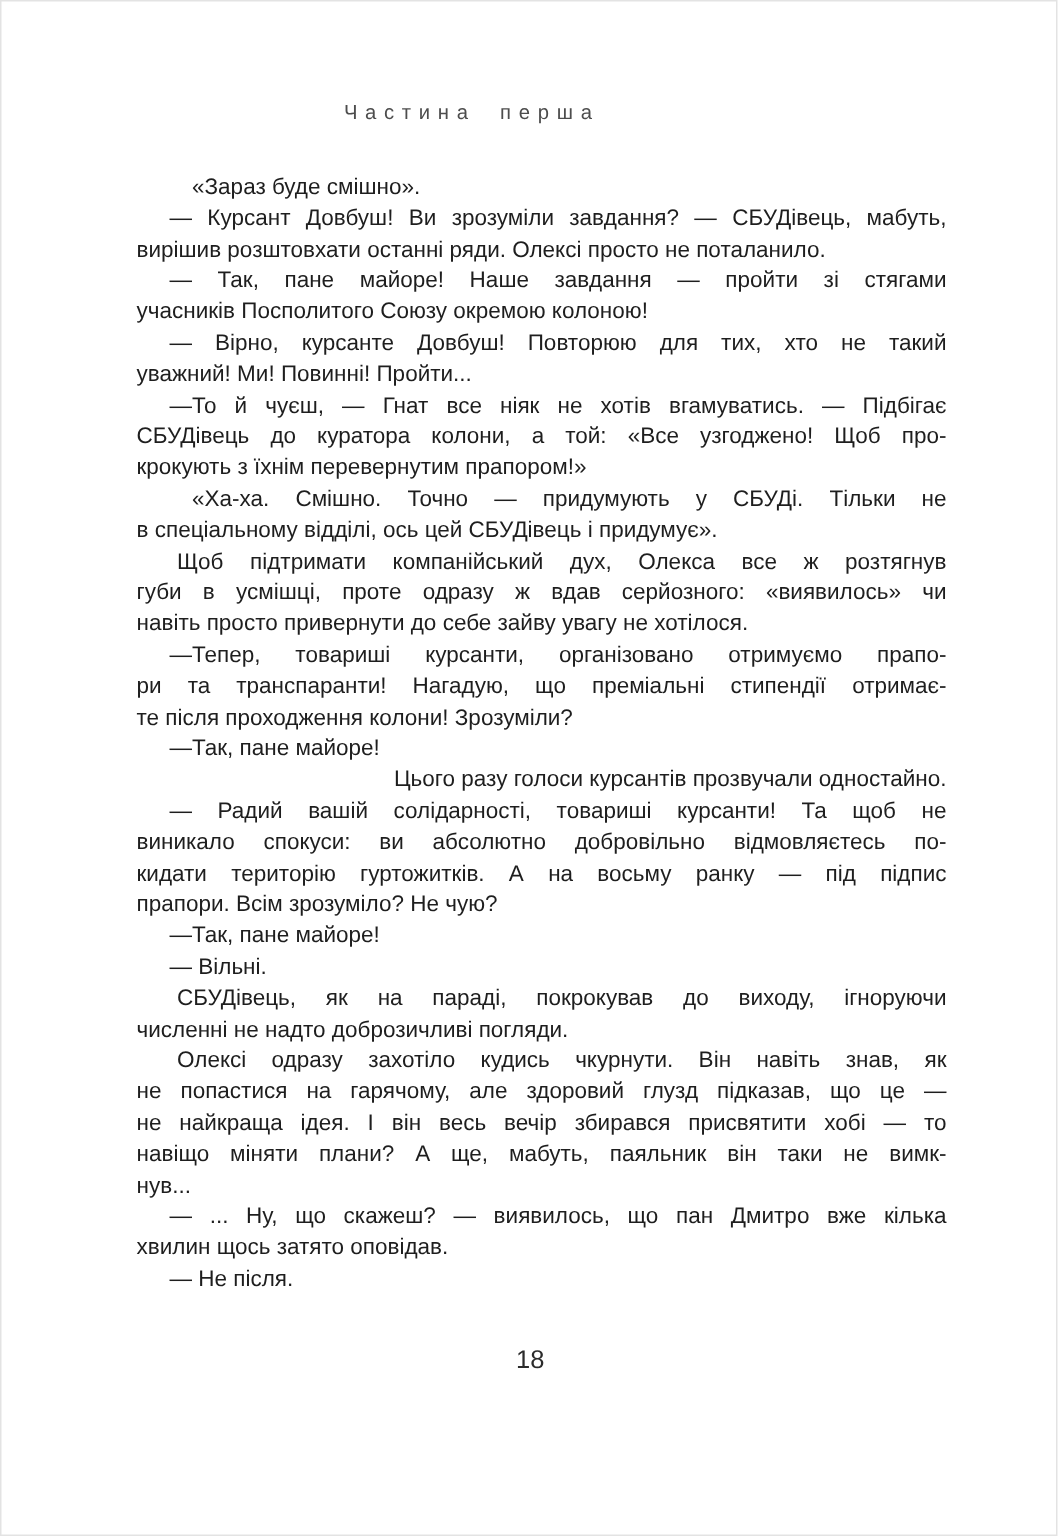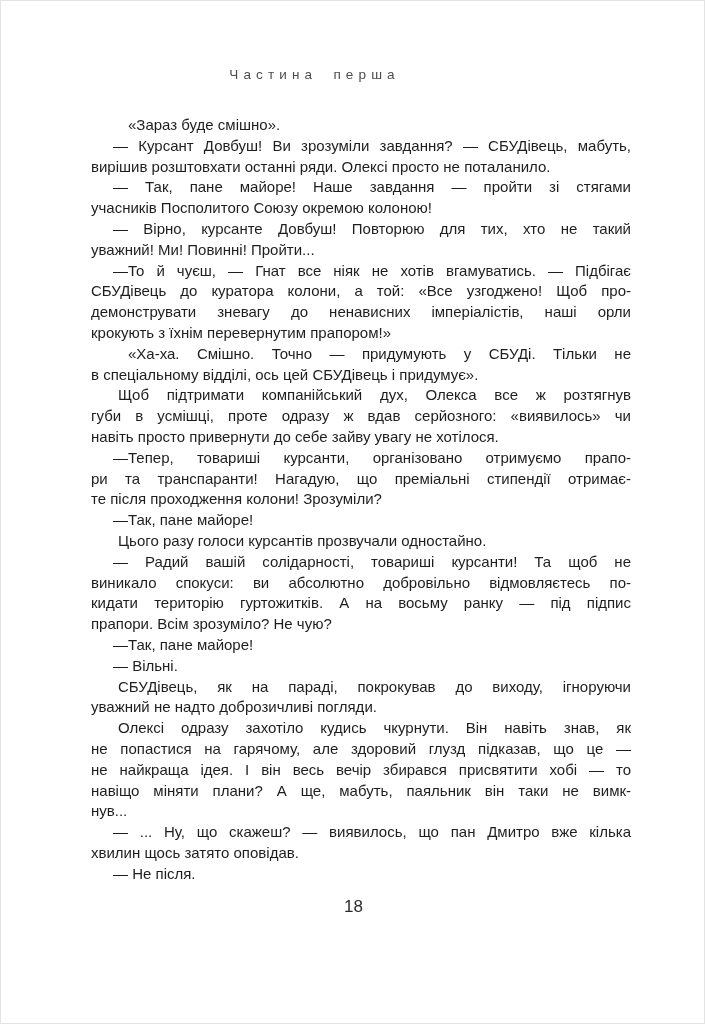--- a/index.html
+++ b/index.html
@@ -39,21 +39,21 @@
   .line {
     height: 20.8px;
     white-space: nowrap;
   }
   .line.just {
     white-space: normal;
     text-align: justify;
     text-align-last: justify;
   }
   .ind-dash  { text-indent: 22px; }
-  .ind-prose { text-indent: 27px; }
+  .ind-prose { text-indent: 27px; text-align: right; }
   .ind-quote { text-indent: 37px; }
   .page-number {
     position: absolute;
     top: 896px;
     left: 0;
     width: 705px;
     text-align: center;
     font-size: 17px;
     color: #2b2b2b;
   }
@@ -66,40 +66,39 @@
 <div class="text-block">
     <div class="line plain ind-quote">«Зараз буде смішно».</div>
     <div class="line just ind-dash">— Курсант Довбуш! Ви зрозуміли завдання? — СБУДівець, мабуть,</div>
     <div class="line plain">вирішив розштовхати останні ряди. Олексі просто не поталанило.</div>
     <div class="line just ind-dash">— Так, пане майоре! Наше завдання — пройти зі стягами</div>
     <div class="line plain">учасників Посполитого Союзу окремою колоною!</div>
     <div class="line just ind-dash">— Вірно, курсанте Довбуш! Повторюю для тих, хто не такий</div>
     <div class="line plain">уважний! Ми! Повинні! Пройти...</div>
     <div class="line just ind-dash">—То й чуєш, — Гнат все ніяк не хотів вгамуватись. — Підбігає</div>
     <div class="line just">СБУДівець до куратора колони, а той: «Все узгоджено! Щоб про-</div>
-    <div class="line just">демонструвати зневагу до ненависних імперіалістів, наші орли</div>
     <div class="line plain">крокують з їхнім перевернутим прапором!»</div>
     <div class="line just ind-quote">«Ха-ха. Смішно. Точно — придумують у СБУДі. Тільки не</div>
     <div class="line plain">в спеціальному відділі, ось цей СБУДівець і придумує».</div>
     <div class="line just ind-prose">Щоб підтримати компанійський дух, Олекса все ж розтягнув</div>
     <div class="line just">губи в усмішці, проте одразу ж вдав серйозного: «виявилось» чи</div>
     <div class="line plain">навіть просто привернути до себе зайву увагу не хотілося.</div>
     <div class="line just ind-dash">—Тепер, товариші курсанти, організовано отримуємо прапо-</div>
     <div class="line just">ри та транспаранти! Нагадую, що преміальні стипендії отримає-</div>
     <div class="line plain">те після проходження колони! Зрозуміли?</div>
     <div class="line plain ind-dash">—Так, пане майоре!</div>
     <div class="line plain ind-prose">Цього разу голоси курсантів прозвучали одностайно.</div>
     <div class="line just ind-dash">— Радий вашій солідарності, товариші курсанти! Та щоб не</div>
     <div class="line just">виникало спокуси: ви абсолютно добровільно відмовляєтесь по-</div>
     <div class="line just">кидати територію гуртожитків. А на восьму ранку — під підпис</div>
     <div class="line plain">прапори. Всім зрозуміло? Не чую?</div>
     <div class="line plain ind-dash">—Так, пане майоре!</div>
     <div class="line plain ind-dash">— Вільні.</div>
     <div class="line just ind-prose">СБУДівець, як на параді, покрокував до виходу, ігноруючи</div>
-    <div class="line plain">уважний не надто доброзичливі погляди.</div>
+    <div class="line plain">численні не надто доброзичливі погляди.</div>
     <div class="line just ind-prose">Олексі одразу захотіло кудись чкурнути. Він навіть знав, як</div>
     <div class="line just">не попастися на гарячому, але здоровий глузд підказав, що це —</div>
     <div class="line just">не найкраща ідея. І він весь вечір збирався присвятити хобі — то</div>
     <div class="line just">навіщо міняти плани? А ще, мабуть, паяльник він таки не вимк-</div>
     <div class="line plain">нув...</div>
     <div class="line just ind-dash">— ... Ну, що скажеш? — виявилось, що пан Дмитро вже кілька</div>
     <div class="line plain">хвилин щось затято оповідав.</div>
     <div class="line plain ind-dash">— Не після.</div>
   </div>
 

